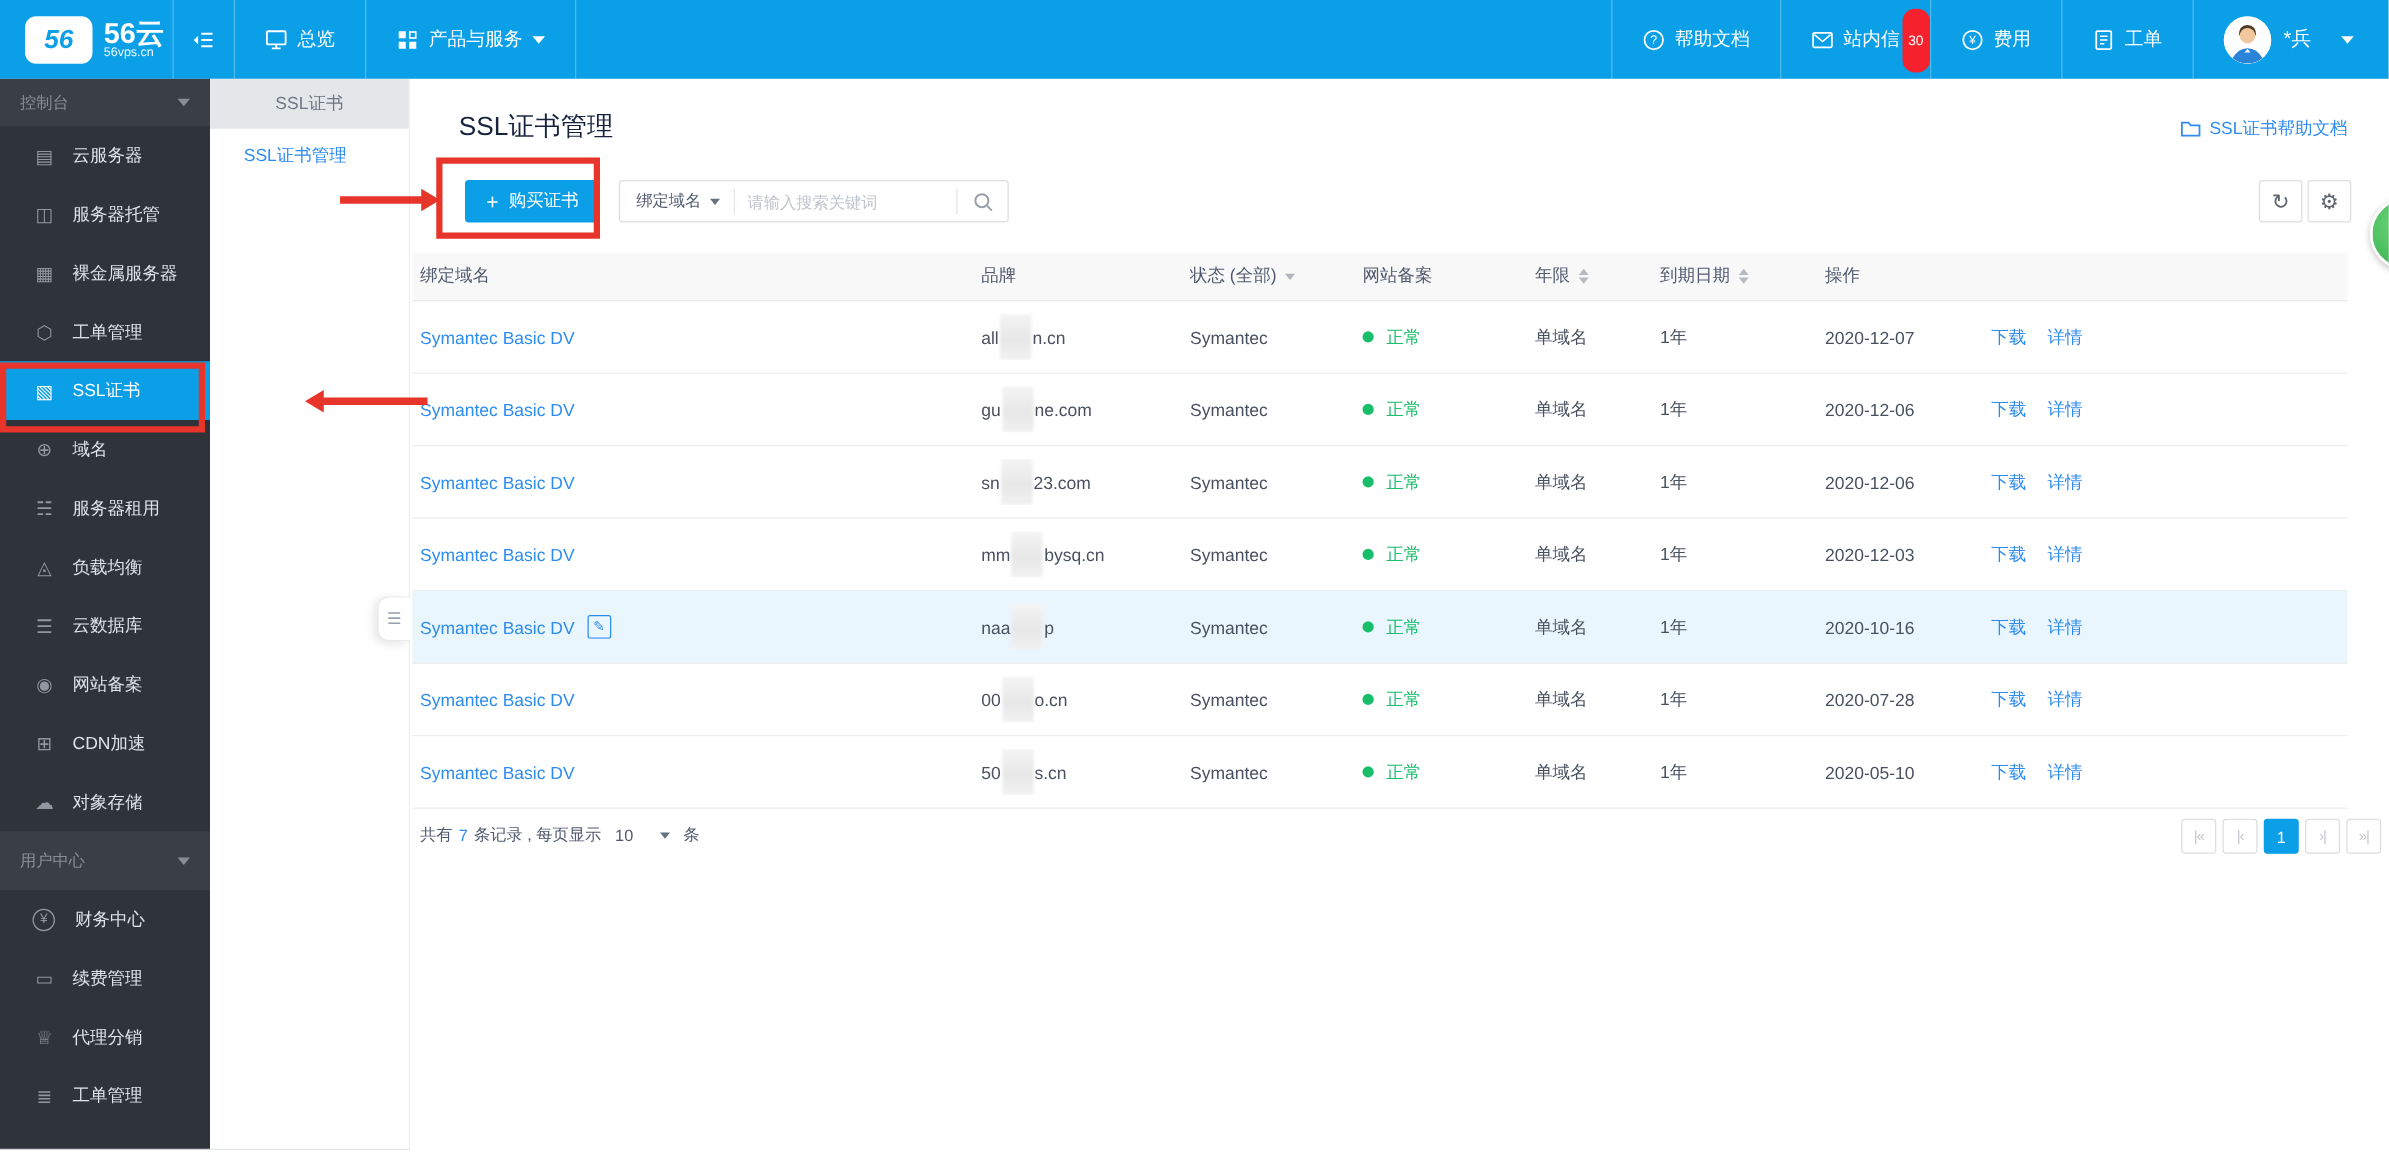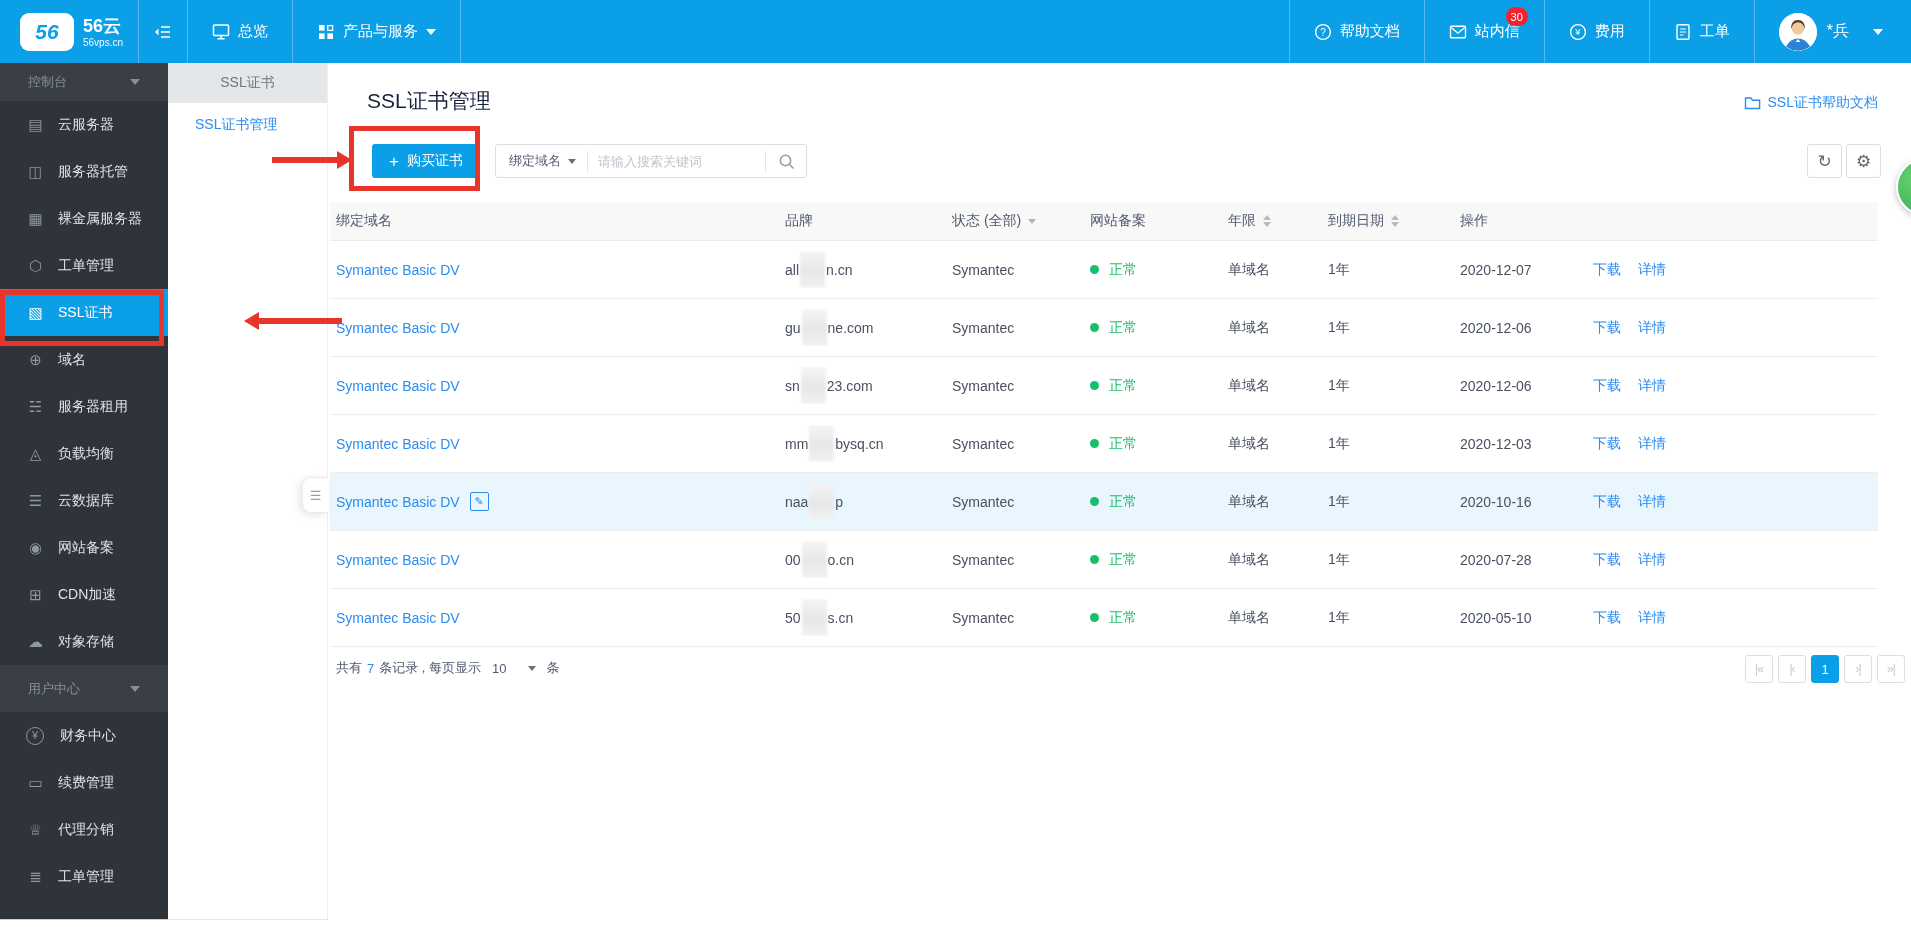--- a/index.html
+++ b/index.html
@@ -4,36 +4,36 @@
 <style>
   html,body{margin:0;padding:0;width:1911px;height:927px;overflow:hidden;background:#fff;
     font-family:"Liberation Sans","DejaVu Sans",sans-serif;}
   .page{position:relative;width:1911px;height:927px;}
   
   .topnav{position:absolute;left:0;top:0;width:1911px;height:63px;background:#0b9fe8;
     display:flex;align-items:center;color:#fff;z-index:10;}
   .logo{width:138px;height:63px;display:flex;align-items:center;gap:9px;padding-left:20px;box-sizing:border-box;cursor:pointer;}
   .logo-badge{width:54px;height:38px;background:#fff;border-radius:9px;color:#0b9fe8;
     font-weight:bold;font-style:italic;font-size:21px;display:flex;align-items:center;justify-content:center;flex:0 0 auto;}
-  .logo-name{font-size:18px;font-weight:bold;line-height:22px;white-space:nowrap;}
+  .logo-name{font-size:23px;font-weight:bold;line-height:22px;white-space:nowrap;}
   .logo-sub{font-size:10px;line-height:11px;opacity:.95;}
   .nav-divider{width:1px;height:63px;background:rgba(255,255,255,.28);flex:0 0 auto;}
   .nav-item{display:flex;align-items:center;gap:8px;height:63px;padding:0 24px;background:none;border:none;
     color:#fff;font-size:15px;cursor:pointer;position:relative;font-family:inherit;white-space:nowrap;}
   .nav-fold{width:48px;padding:0;justify-content:center;}
   .nav-spacer{flex:1;}
   .caret-down{width:0;height:0;border-left:5px solid transparent;border-right:5px solid transparent;border-top:6px solid #fff;}
-  .badge{position:absolute;top:7px;right:16px;background:#f5222d;color:#fff;border-radius:10px;
-    min-width:12px;height:19px;padding:0 5px;font-size:11px;display:flex;align-items:center;justify-content:center;}
+  .badge{position:absolute;top:7px;right:0px;background:#f5222d;color:#fff;border-radius:10px;
+    min-width:12px;height:19px;padding:16px 5px;font-size:11px;display:flex;align-items:center;justify-content:center;}
   .userbox{display:flex;align-items:center;gap:10px;height:63px;padding:0 28px 0 24px;cursor:pointer;}
   .avatar{width:38px;height:38px;border-radius:50%;overflow:hidden;flex:0 0 auto;background:#fff;}
   
   .sidenav{position:absolute;left:0;top:63px;width:168px;height:857px;background:#2f333a;z-index:5;border-bottom:1px solid #cfd2d6;box-sizing:border-box;}
   .group-header{height:38px;background:#3a3f46;color:#878e97;font-size:13px;display:flex;align-items:center;
-    justify-content:space-between;padding:0 28px;cursor:pointer;}
+    justify-content:space-between;padding:0 16px;cursor:pointer;}
   .group-header.gh2{height:47px;}
   .gh-caret{width:0;height:0;border-left:5px solid transparent;border-right:5px solid transparent;border-top:6px solid #878e97;}
   .snav-item{height:47px;display:flex;align-items:center;gap:13px;padding-left:26px;color:#dfe2e6;font-size:14px;cursor:pointer;}
   .snav-item .icon{width:19px;color:#9097a0;font-size:15px;text-align:center;flex:0 0 auto;}
   .snav-item .icon.circled{width:16px;height:16px;border:1.4px solid #9097a0;border-radius:50%;font-size:11px;
     display:flex;align-items:center;justify-content:center;line-height:1;margin-right:3px;}
   .snav-item.active{background:#0b9fe8;color:#fff;}
   .snav-item.active .icon{color:#fff;}
   
   .subnav{position:absolute;left:168px;top:63px;width:160px;height:857px;background:#fff;

